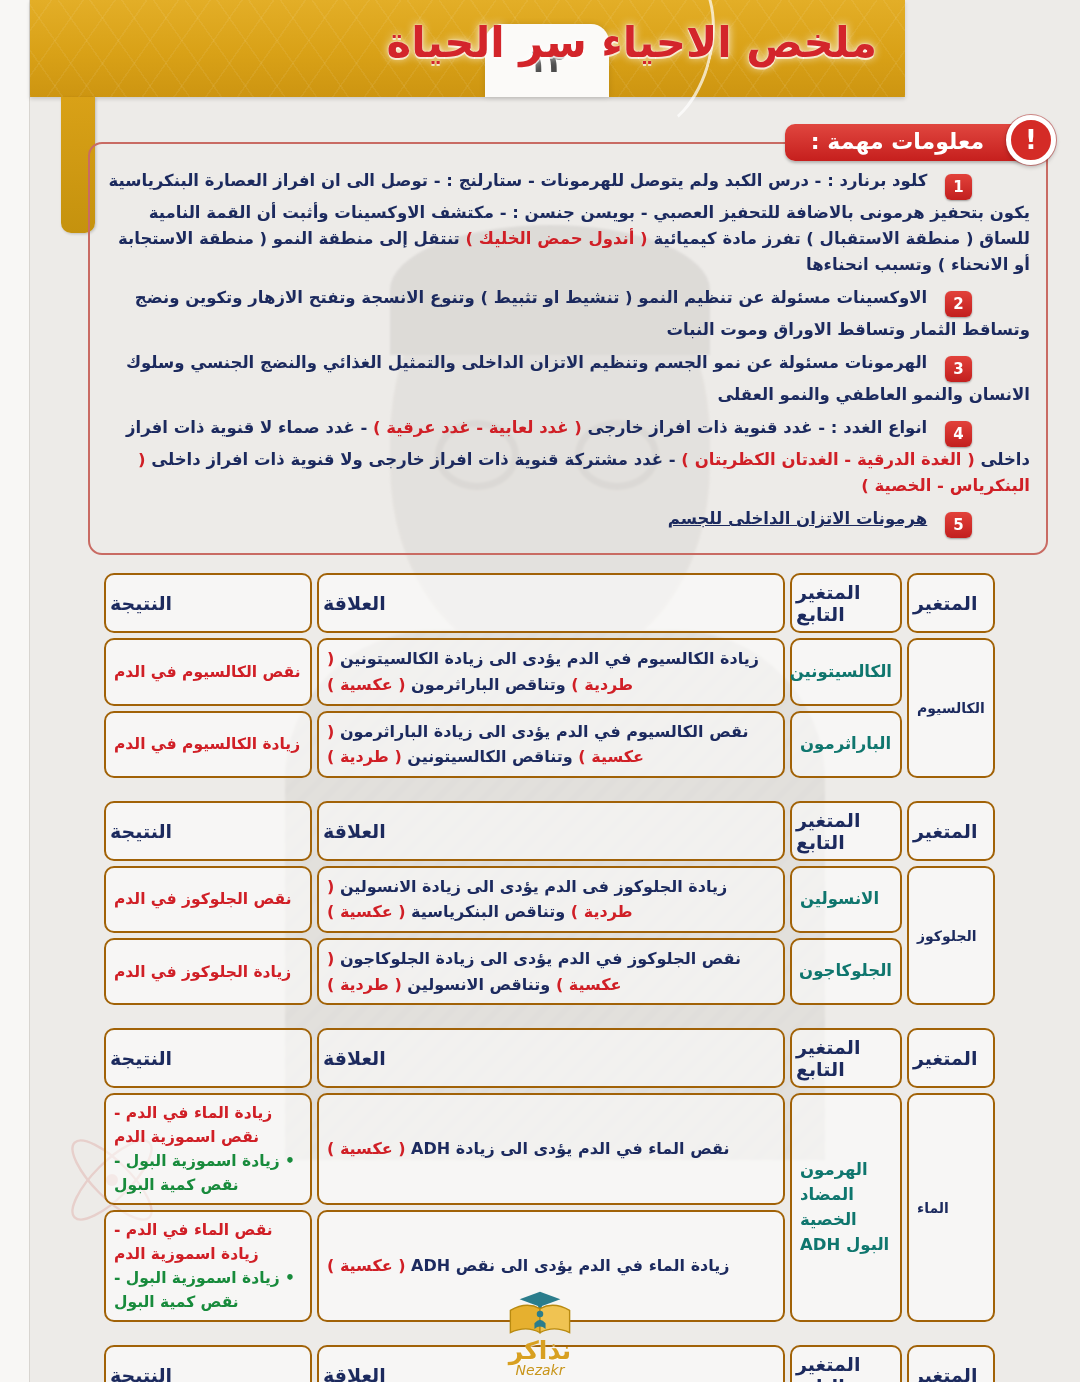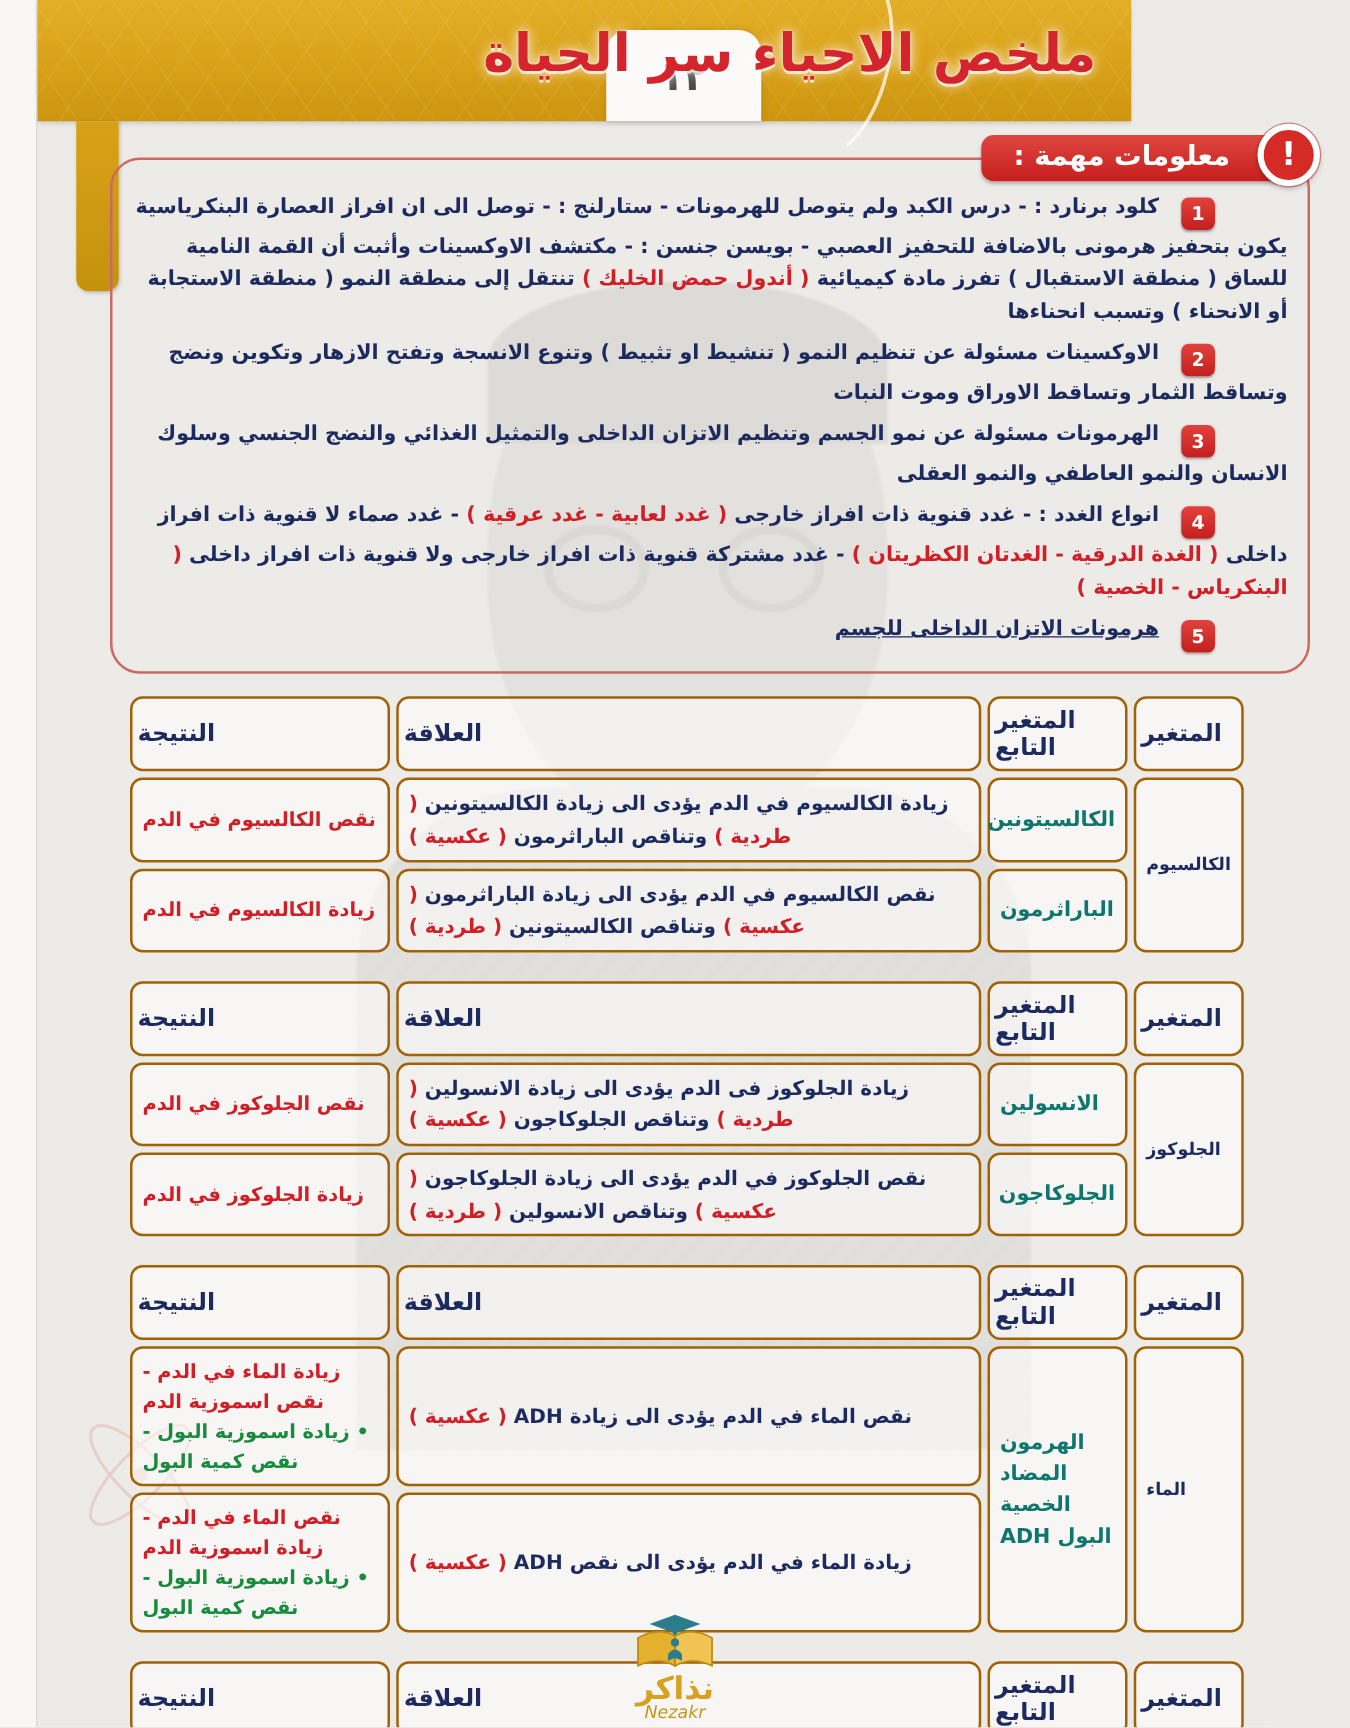--- a/index.html
+++ b/index.html
@@ -47,22 +47,22 @@
   .gold-strip { position:absolute; left:61px; top:97px; width:34px; height:136px;
     background:linear-gradient(180deg,#d9a117,#c5920e); border-radius:0 0 10px 10px;
     box-shadow:1px 1px 3px rgba(0,0,0,.2); }
 
   
   .atom-doodle { position:absolute; left:52px; top:1120px; opacity:.35; pointer-events:none; }
 
   
   .content { position:absolute; left:88px; top:110px; width:960px; direction:rtl; }
 
-  .info-box { position:relative; border:2px solid #c96b63; border-radius:24px;
-    margin-top:16px; padding:24px 16px 8px 16px; }
+  .info-box { position:relative; border:2px solid #c96b63; border-radius:14px;
+    margin-top:32px; padding:24px 16px 8px 16px; }
   .info-badge { position:absolute; top:-20px; right:2px;
     background:linear-gradient(180deg,#e0463f,#c61f1d); color:#fff; font-weight:bold;
     font-size:22px; padding:5px 60px 7px 26px; border-radius:10px; direction:rtl;
     box-shadow:0 2px 3px rgba(0,0,0,.25); }
   .excl-circle { position:absolute; right:-12px; top:-9px; width:50px; height:50px;
     border-radius:50%; background:#d42b26; border:5px solid #fff;
     box-shadow:0 0 0 1px rgba(180,40,40,.5), 0 2px 4px rgba(0,0,0,.25);
     display:flex; align-items:center; justify-content:center;
     color:#fff; font-size:26px; font-weight:bold; }
 
@@ -211,21 +211,21 @@
       <tbody>
         <tr>
           <th>المتغير</th>
           <th>المتغير التابع</th>
           <th>العلاقة</th>
           <th>النتيجة</th>
         </tr>
         <tr>
           <td class="cell-var" rowspan="2">الجلوكوز</td>
           <td class="cell-dep">الانسولين</td>
-          <td class="cell-rel"><span class="seg-navy">زيادة الجلوكوز فى الدم يؤدى الى زيادة الانسولين </span><span class="seg-red">( طردية )</span><span class="seg-navy"> وتناقص الجلوكاجون </span><span class="seg-red">( عكسية )</span></td>
+          <td class="cell-rel"><span class="seg-navy">زيادة الجلوكوز فى الدم يؤدى الى زيادة الانسولين </span><span class="seg-red">( طردية )</span><span class="seg-navy"> وتناقص البنكرياسية </span><span class="seg-red">( عكسية )</span></td>
           <td class="cell-res"><span class="seg-red">نقص الجلوكوز في الدم</span></td>
         </tr>
         <tr>
           <td class="cell-dep">الجلوكاجون</td>
           <td class="cell-rel"><span class="seg-navy">نقص الجلوكوز في الدم يؤدى الى زيادة الجلوكاجون </span><span class="seg-red">( عكسية )</span><span class="seg-navy"> وتناقص الانسولين </span><span class="seg-red">( طردية )</span></td>
           <td class="cell-res"><span class="seg-red">زيادة الجلوكوز في الدم</span></td>
         </tr>
       </tbody>
     </table>
 

